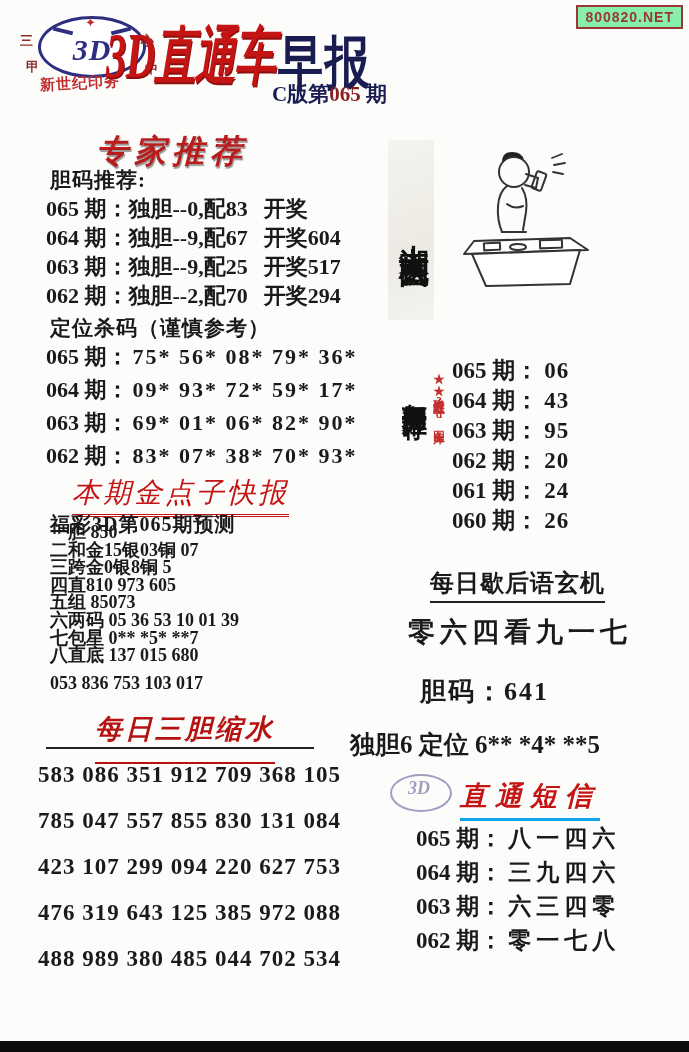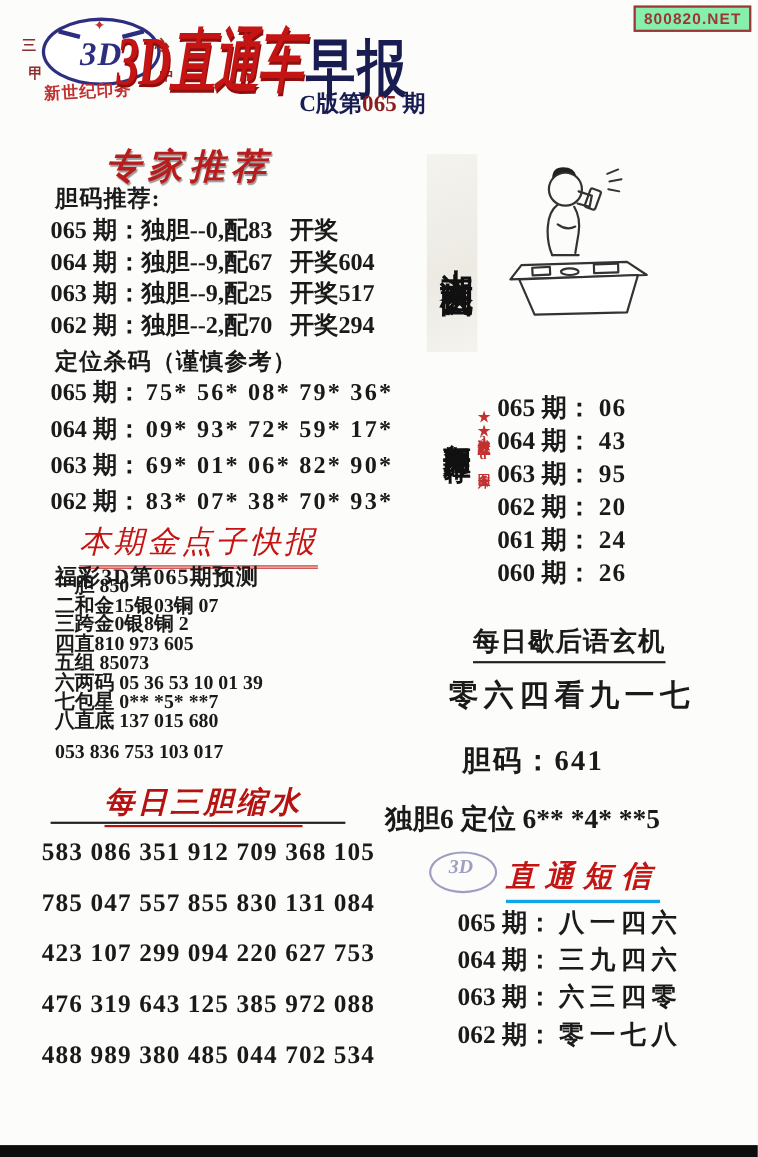--- a/index.html
+++ b/index.html
@@ -48,21 +48,21 @@
   .shama-rows .row{height:33px;line-height:33px;font-size:22px;font-weight:bold;white-space:nowrap;}
   .shama-rows .codes{letter-spacing:2px;margin-left:4px;}
 
   .jin-title{left:72px;top:474px;font-size:28px;font-weight:normal;font-style:italic;color:#c41414;
     letter-spacing:3px;border-bottom:3px double #c41414;padding-bottom:2px;white-space:nowrap;}
   .jin-sub{left:50px;top:511px;font-size:20px;font-weight:bold;letter-spacing:1px;}
   .jin-lines{left:50px;top:524px;font-size:18px;font-weight:bold;line-height:17.6px;white-space:nowrap;}
   .jin-lines .last{margin-top:10px;}
 
   .suoshui-title{left:95px;top:711px;font-size:27px;font-weight:bold;font-style:italic;color:#b51212;
-    letter-spacing:3px;border-bottom:2px solid #b51212;padding-bottom:3px;white-space:nowrap;}
+    letter-spacing:3px;border-bottom:2px solid #b51212;padding-bottom:15px;white-space:nowrap;}
   .suoshui-line{left:46px;top:747px;width:268px;border-top:2px solid #222;}
   .suoshui-rows{left:38px;top:752px;font-size:23px;font-weight:bold;line-height:46px;
     letter-spacing:1px;white-space:nowrap;}
 
   
   .vtxt{writing-mode:vertical-rl;text-orientation:upright;}
   .taihu-label{left:388px;top:140px;width:46px;height:180px;
     background:linear-gradient(160deg,#f5f3ee 0%,#eceae3 60%,#f5f3ee 100%);
     font-size:30px;font-weight:bold;letter-spacing:4px;text-align:center;color:#111;}
   .cartoon{left:452px;top:146px;}
@@ -151,21 +151,21 @@
     <div class="row">
       <span>062 期：</span><span class="codes">83* 07* 38* 70* 93*</span>
     </div>
   </div>
 
   <div class="abs jin-title">本期金点子快报</div>
   <div class="abs jin-sub">福彩3D第065期预测</div>
   <div class="abs jin-lines">
     <div>一胆 850</div>
     <div>二和金15银03铜 07</div>
-    <div>三跨金0银8铜 2</div>
+    <div>三跨金0银8铜 5</div>
     <div>四直810 973 605</div>
     <div>五组 85073</div>
     <div>六两码 05 36 53 10 01 39</div>
     <div>七包星 0** *5* **7</div>
     <div>八直底 137 015 680</div>
     <div class="last">053 836 753 103 017</div>
   </div>
 
   <div class="abs suoshui-title">每日三胆缩水</div>
   <div class="abs suoshui-line"></div>

